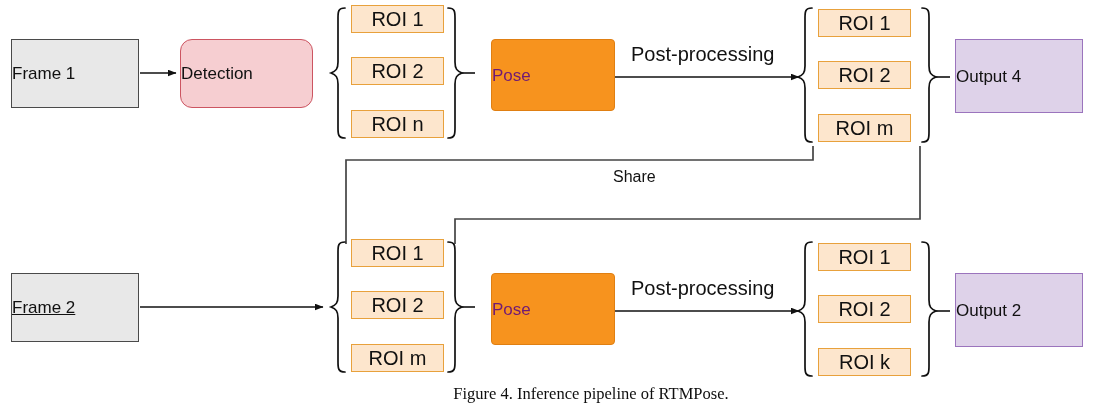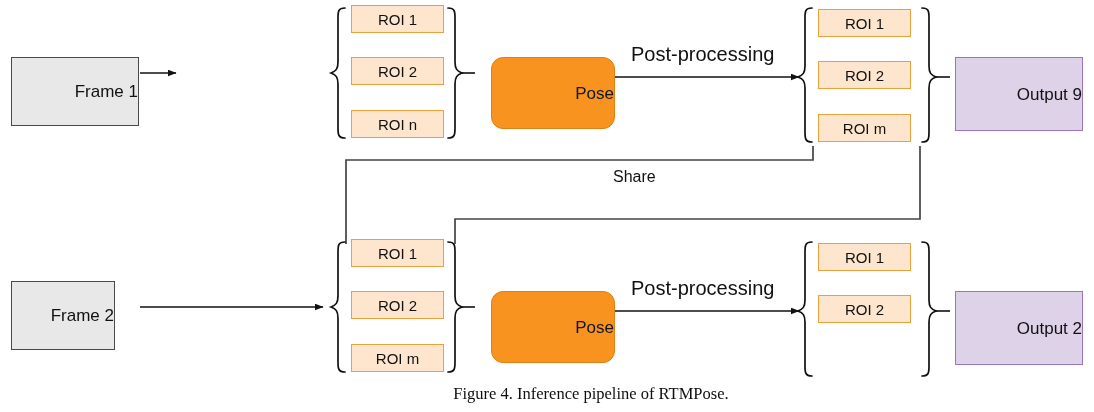--- a/index.html
+++ b/index.html
@@ -21,58 +21,57 @@
     position: absolute;
     left: 0;
     top: 0;
     width: 1094px;
     height: 412px;
   }
   .node {
     position: absolute;
     display: flex;
     align-items: center;
-    justify-content: flex-end;
+    justify-content: flex-start;
     box-sizing: border-box;
     font-size: 17px;
     color: #111111;
     line-height: 1;
     white-space: nowrap;
-    margin-top: 18px;
   }
   .node-frame {
     background: #e8e8e8;
     border: 1.6px solid #4a4a4a;
     border-radius: 0;
   }
   .node-detection {
     background: #f6ced1;
     border: 1.5px solid #cc5561;
     border-radius: 12px;
   }
   .node-pose {
     background: #f7931e;
     border: 1.5px solid #e07f12;
-    border-radius: 12px;
-    color: #0f172a;
+    border-radius: 4px;
+    color: #701a75;
   }
   .node-output {
     background: #ded2e9;
     border: 1.5px solid #9b74bd;
     border-radius: 0;
   }
   .roi-box {
     position: absolute;
     box-sizing: border-box;
     background: #fde6cd;
     border: 1.7px solid #e8a13c;
     display: flex;
     align-items: center;
     justify-content: center;
-    font-size: 15px;
+    font-size: 20px;
     color: #111111;
     line-height: 1;
     white-space: nowrap;
   }
   .edge-label {
     position: absolute;
     font-size: 20px;
     color: #111111;
     white-space: nowrap;
     line-height: 1;
@@ -131,20 +130,23 @@
     <path d="M 812 242 C 805 242 805 246 805 252 L 805 300 C 805 307 803 309 798 311 C 803 313 805 315 805 322 L 805 366 C 805 372 805 376 812 376" fill="none" stroke="#111111" stroke-width="1.7" stroke-linecap="round"></path>
 
     <path d="M 922 242 C 929 242 929 246 929 252 L 929 300 C 929 307 931 309 936 311 C 931 313 929 315 929 322 L 929 366 C 929 372 929 376 922 376" fill="none" stroke="#111111" stroke-width="1.7" stroke-linecap="round"></path>
     <line x1="936" y1="311" x2="950" y2="311" stroke="#111111" stroke-width="1.6"></line>
   </svg>
 
   <div class="node node-frame" style="left:11px; top:39px; width:128px; height:69px;">
     <span>Frame 1</span>
   </div>
 
+  <div class="node node-detection" style="left:180px; top:39px; width:133px; height:69px;">
+    <span>Detection</span>
+  </div>
 
   <div class="roi-box" style="left:351px; top:5px; width:93px; height:28px;">
     <span>ROI 1</span>
   </div>
   <div class="roi-box" style="left:351px; top:57px; width:93px; height:28px;">
     <span>ROI 2</span>
   </div>
   <div class="roi-box" style="left:351px; top:110px; width:93px; height:28px;">
     <span>ROI n</span>
   </div>
@@ -159,26 +161,26 @@
     <span>ROI 1</span>
   </div>
   <div class="roi-box" style="left:818px; top:61px; width:93px; height:28px;">
     <span>ROI 2</span>
   </div>
   <div class="roi-box" style="left:818px; top:114px; width:93px; height:28px;">
     <span>ROI m</span>
   </div>
 
   <div class="node node-output" style="left:955px; top:39px; width:128px; height:74px;">
-    <span>Output 9</span>
+    <span>Output 4</span>
   </div>
 
   <div class="edge-label" style="left:613px; top:169px; font-size:16px;">Share</div>
 
-  <div class="node node-frame" style="left:11px; top:263px; width:104px; height:69px;">
+  <div class="node node-frame" style="left:11px; top:273px; width:128px; height:69px;text-decoration:underline;">
     <span>Frame 2</span>
   </div>
 
   <div class="roi-box" style="left:351px; top:239px; width:93px; height:28px;">
     <span>ROI 1</span>
   </div>
   <div class="roi-box" style="left:351px; top:291px; width:93px; height:28px;">
     <span>ROI 2</span>
   </div>
   <div class="roi-box" style="left:351px; top:344px; width:93px; height:28px;">
@@ -190,20 +192,23 @@
   </div>
 
   <div class="edge-label" style="left:631px; top:278px;">Post-processing</div>
 
   <div class="roi-box" style="left:818px; top:243px; width:93px; height:28px;">
     <span>ROI 1</span>
   </div>
   <div class="roi-box" style="left:818px; top:295px; width:93px; height:28px;">
     <span>ROI 2</span>
   </div>
+  <div class="roi-box" style="left:818px; top:348px; width:93px; height:28px;">
+    <span>ROI k</span>
+  </div>
 
   <div class="node node-output" style="left:955px; top:273px; width:128px; height:74px;">
     <span>Output 2</span>
   </div>
 
   <div class="caption">Figure 4. Inference pipeline of RTMPose.</div>
 
 </div>
 
 </body></html>

